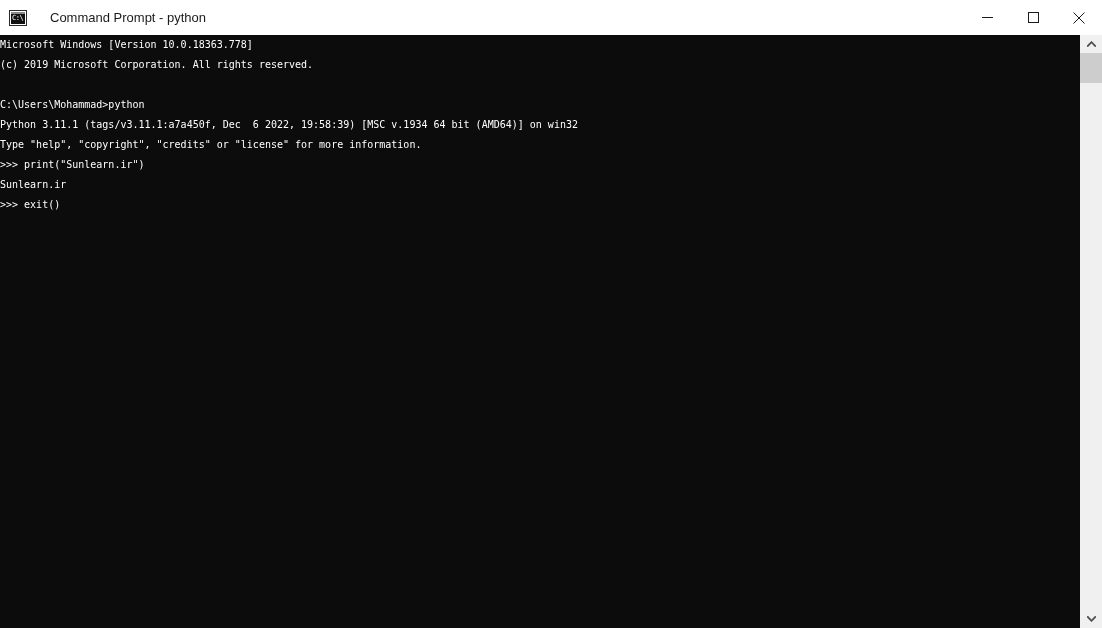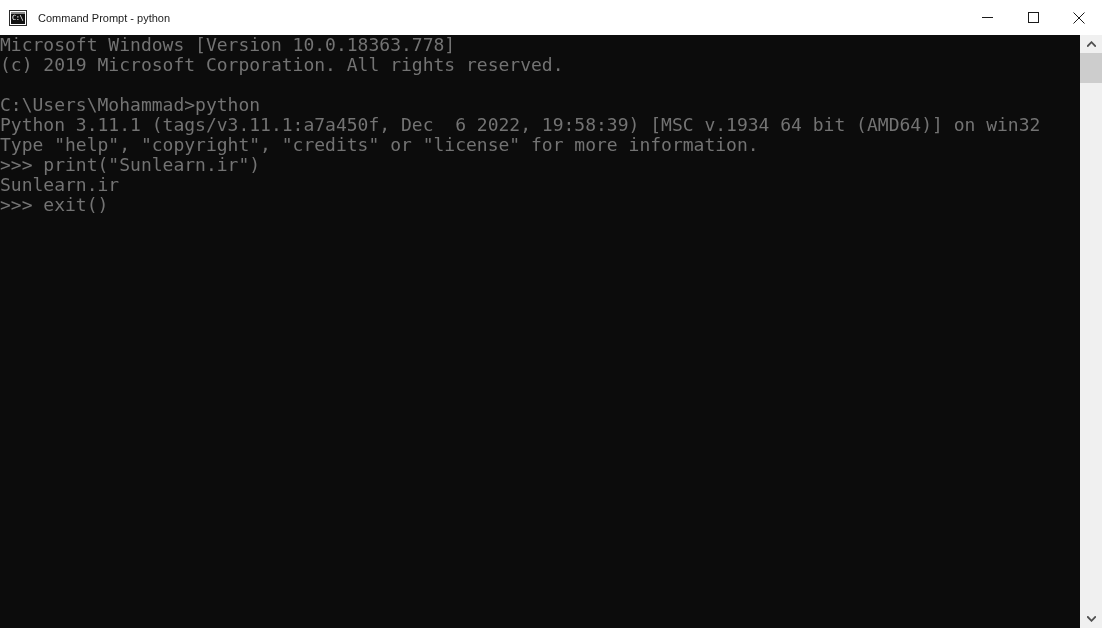--- a/index.html
+++ b/index.html
@@ -69,22 +69,22 @@
     left: 2px;
     top: 4px;
     color: #ffffff;
     font-family: "DejaVu Sans Mono", monospace;
     font-size: 7px;
     line-height: 7px;
     letter-spacing: -0.5px;
     white-space: nowrap;
   }
   .title-text {
-    margin-left: 11px;
-    font-size: 11px;
+    margin-left: 23px;
+    font-size: 13px;
     color: #1b1b1b;
     white-space: nowrap;
     font-family: "Liberation Sans", sans-serif;
   }
 
   .titlebar-spacer { flex: 1 1 auto; height: 35px; }
 
   .win-controls {
     display: flex;
     height: 35px;
@@ -106,23 +106,23 @@
     top: 35px;
     left: 0;
     width: 1080px;
     height: 593px;
     background: #0c0c0c;
     overflow: hidden;
   }
   .console-text {
     margin: 0;
     padding: 0;
-    color: #737373;
+    color: #ffffff;
     font-family: "DejaVu Sans Mono", monospace;
-    font-size: 18px;
+    font-size: 10px;
     line-height: 20px;
     white-space: pre;
     letter-spacing: 0px;
   }
 
   
   .scrollbar {
     position: absolute;
     top: 35px;
     left: 1080px;

